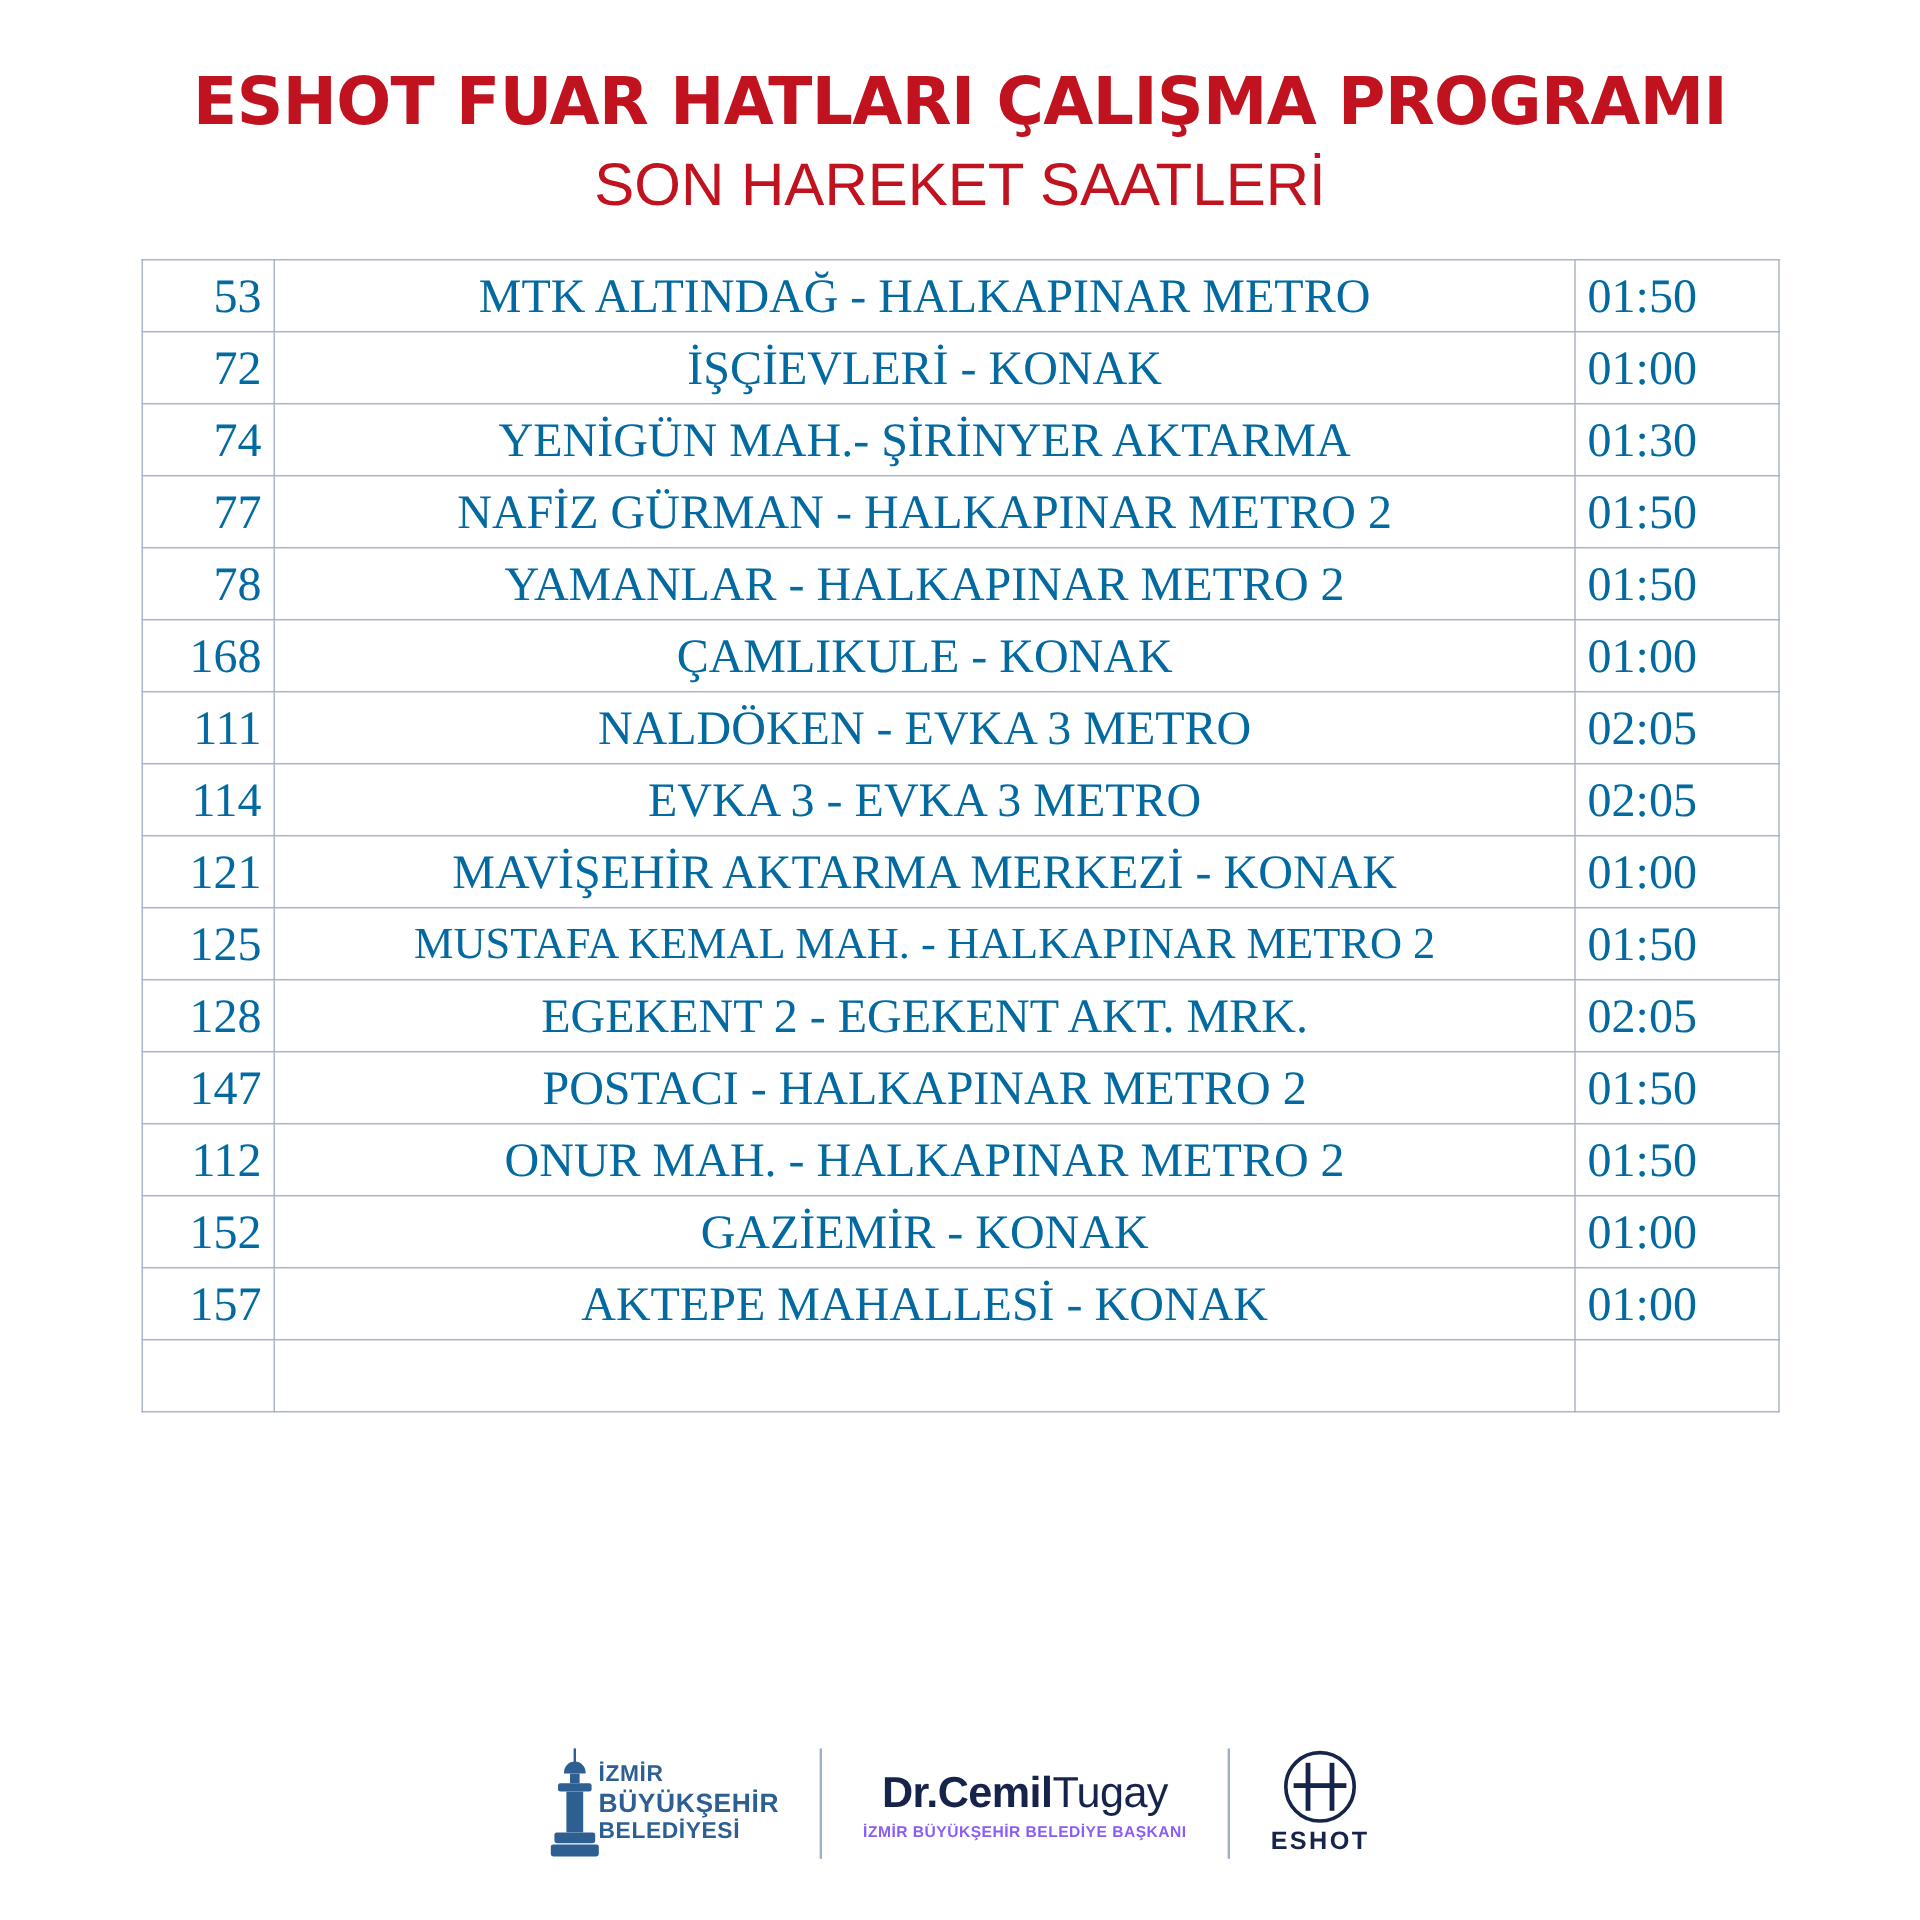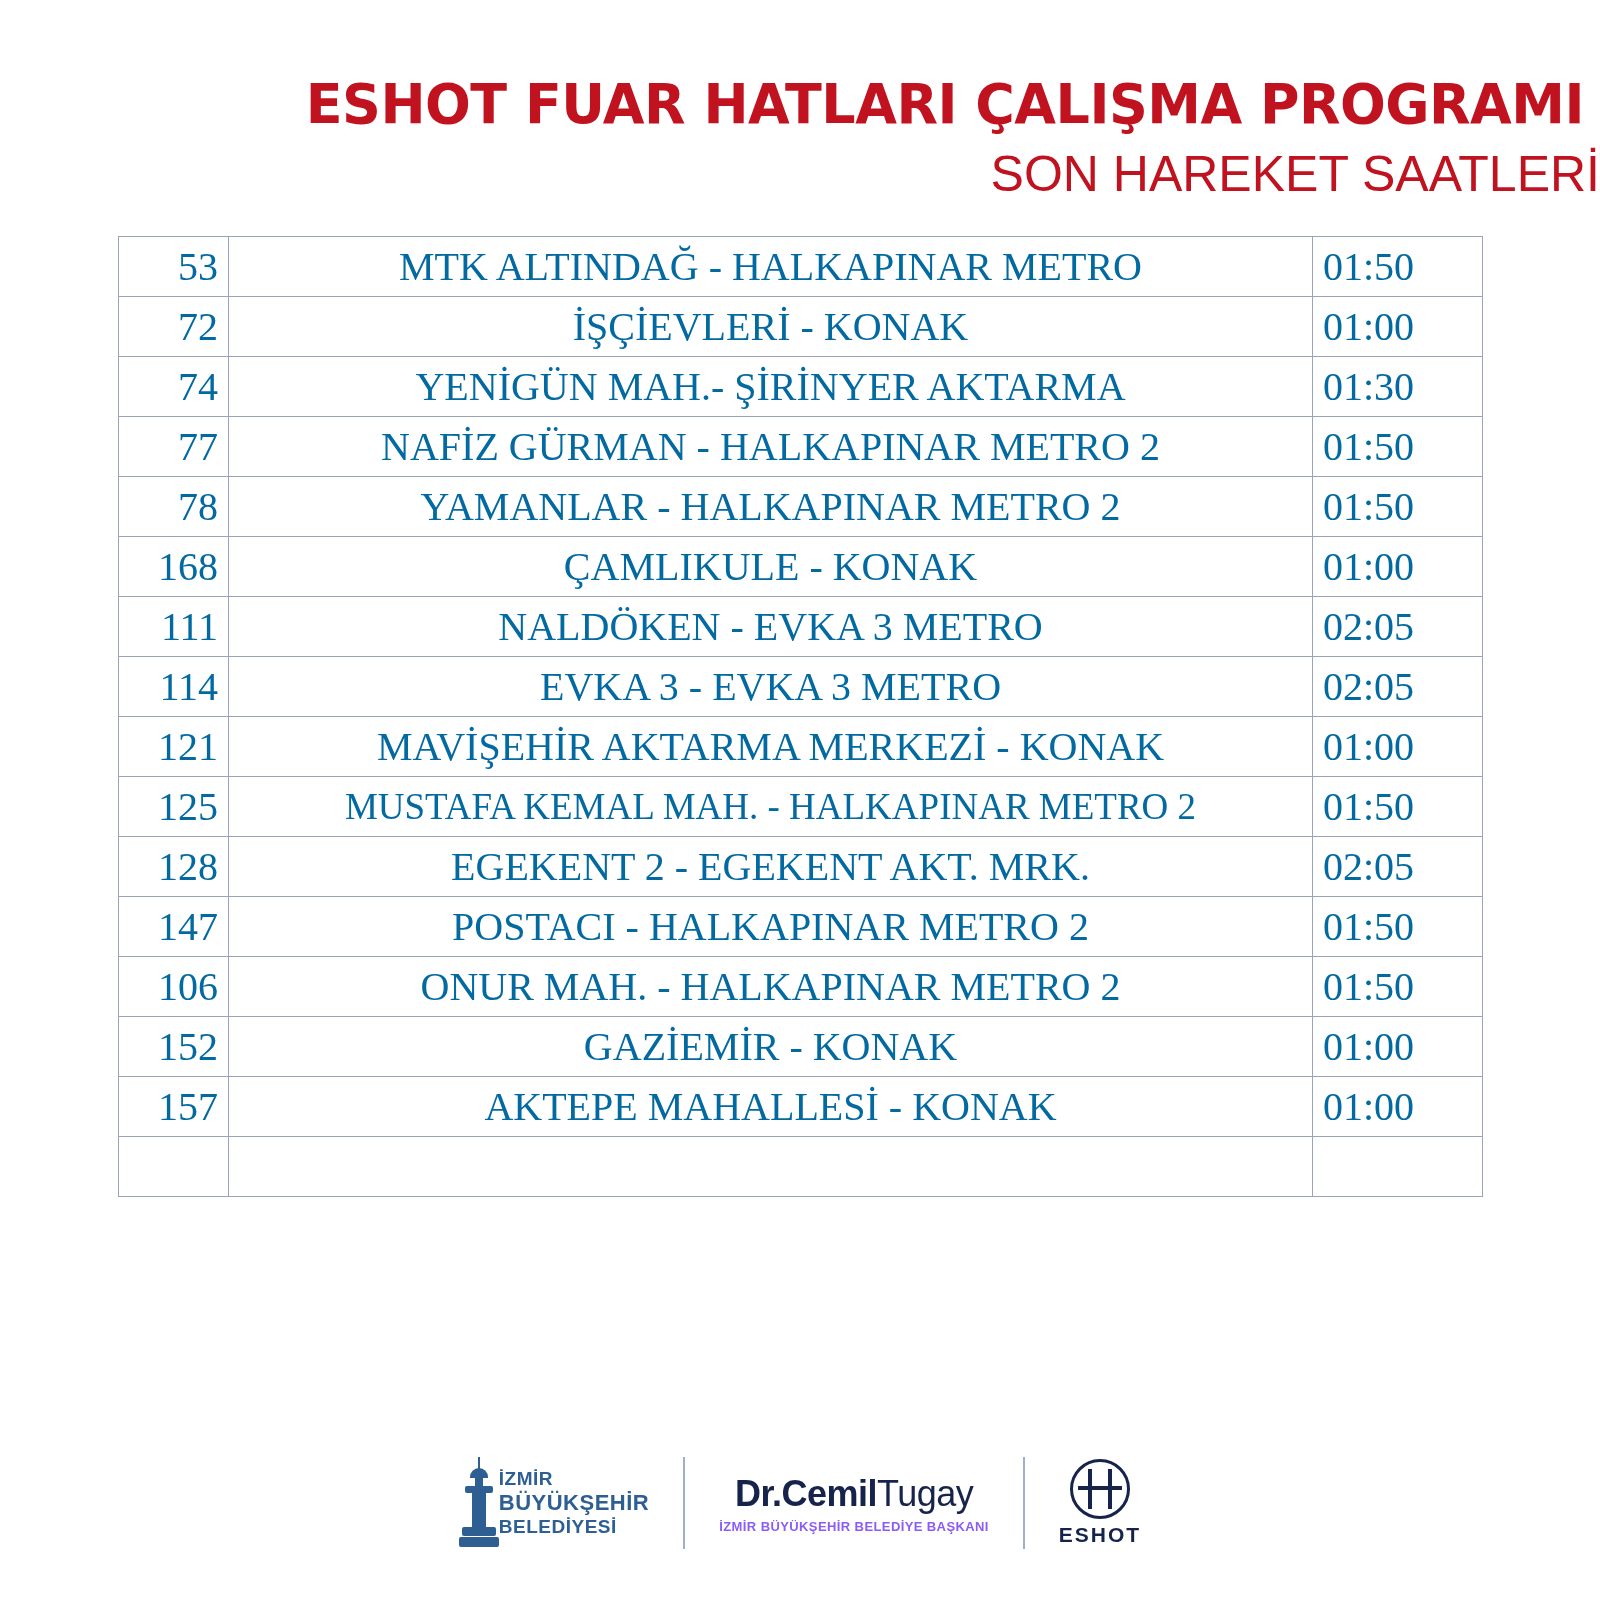--- a/index.html
+++ b/index.html
@@ -15,22 +15,22 @@
     color: #16234a;
     overflow: hidden;
   }
   .poster {
     position: relative;
     width: 1600px;
     height: 1600px;
     padding: 0;
   }
   .header {
-    padding-top: 76px;
-    text-align: right;
+    padding-top: 56px;
+    text-align: center;
   }
   .title-main {
     font-size: 55px;
     font-weight: bold;
     color: #c1121f;
     letter-spacing: -0.5px;
     line-height: 1.05;
     font-family: "DejaVu Sans", sans-serif;
     transform: scaleX(0.98);
   }
@@ -310,21 +310,21 @@
           <td class="col-code">128</td>
           <td class="col-name">EGEKENT 2  - EGEKENT AKT. MRK.</td>
           <td class="col-time">02:05</td>
         </tr>
         <tr>
           <td class="col-code">147</td>
           <td class="col-name">POSTACI - HALKAPINAR METRO 2</td>
           <td class="col-time">01:50</td>
         </tr>
         <tr>
-          <td class="col-code">106</td>
+          <td class="col-code">112</td>
           <td class="col-name">ONUR MAH. - HALKAPINAR METRO 2</td>
           <td class="col-time">01:50</td>
         </tr>
         <tr>
           <td class="col-code">152</td>
           <td class="col-name">GAZİEMİR - KONAK</td>
           <td class="col-time">01:00</td>
         </tr>
         <tr>
           <td class="col-code">157</td>

